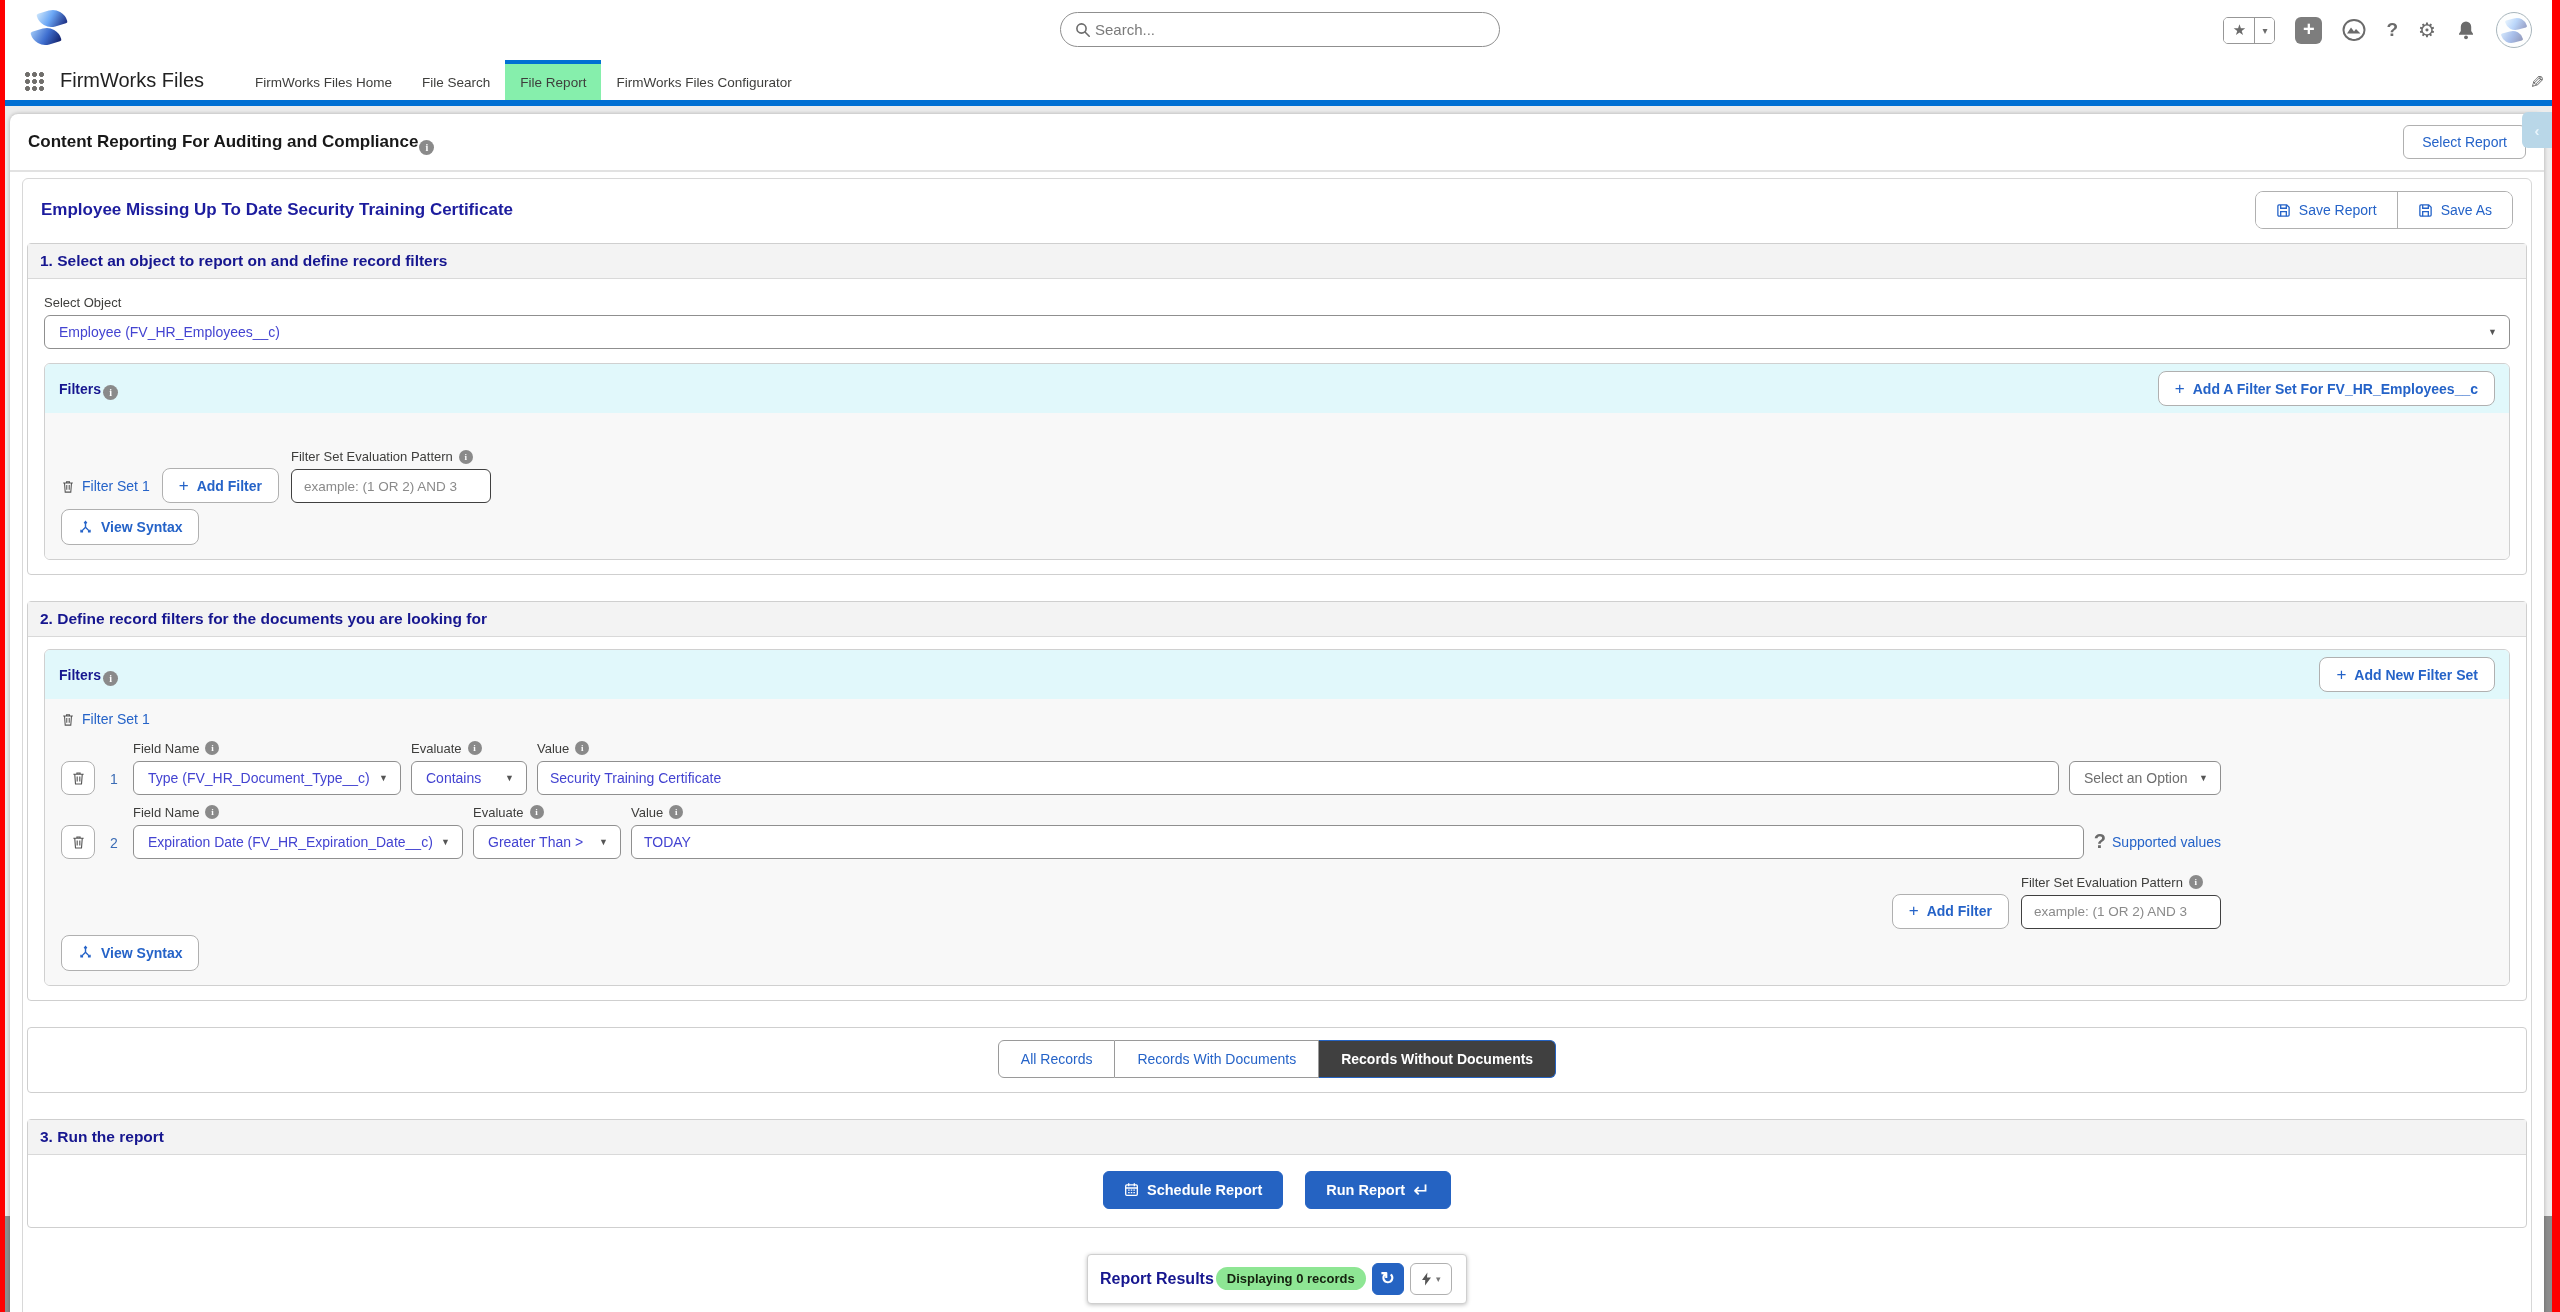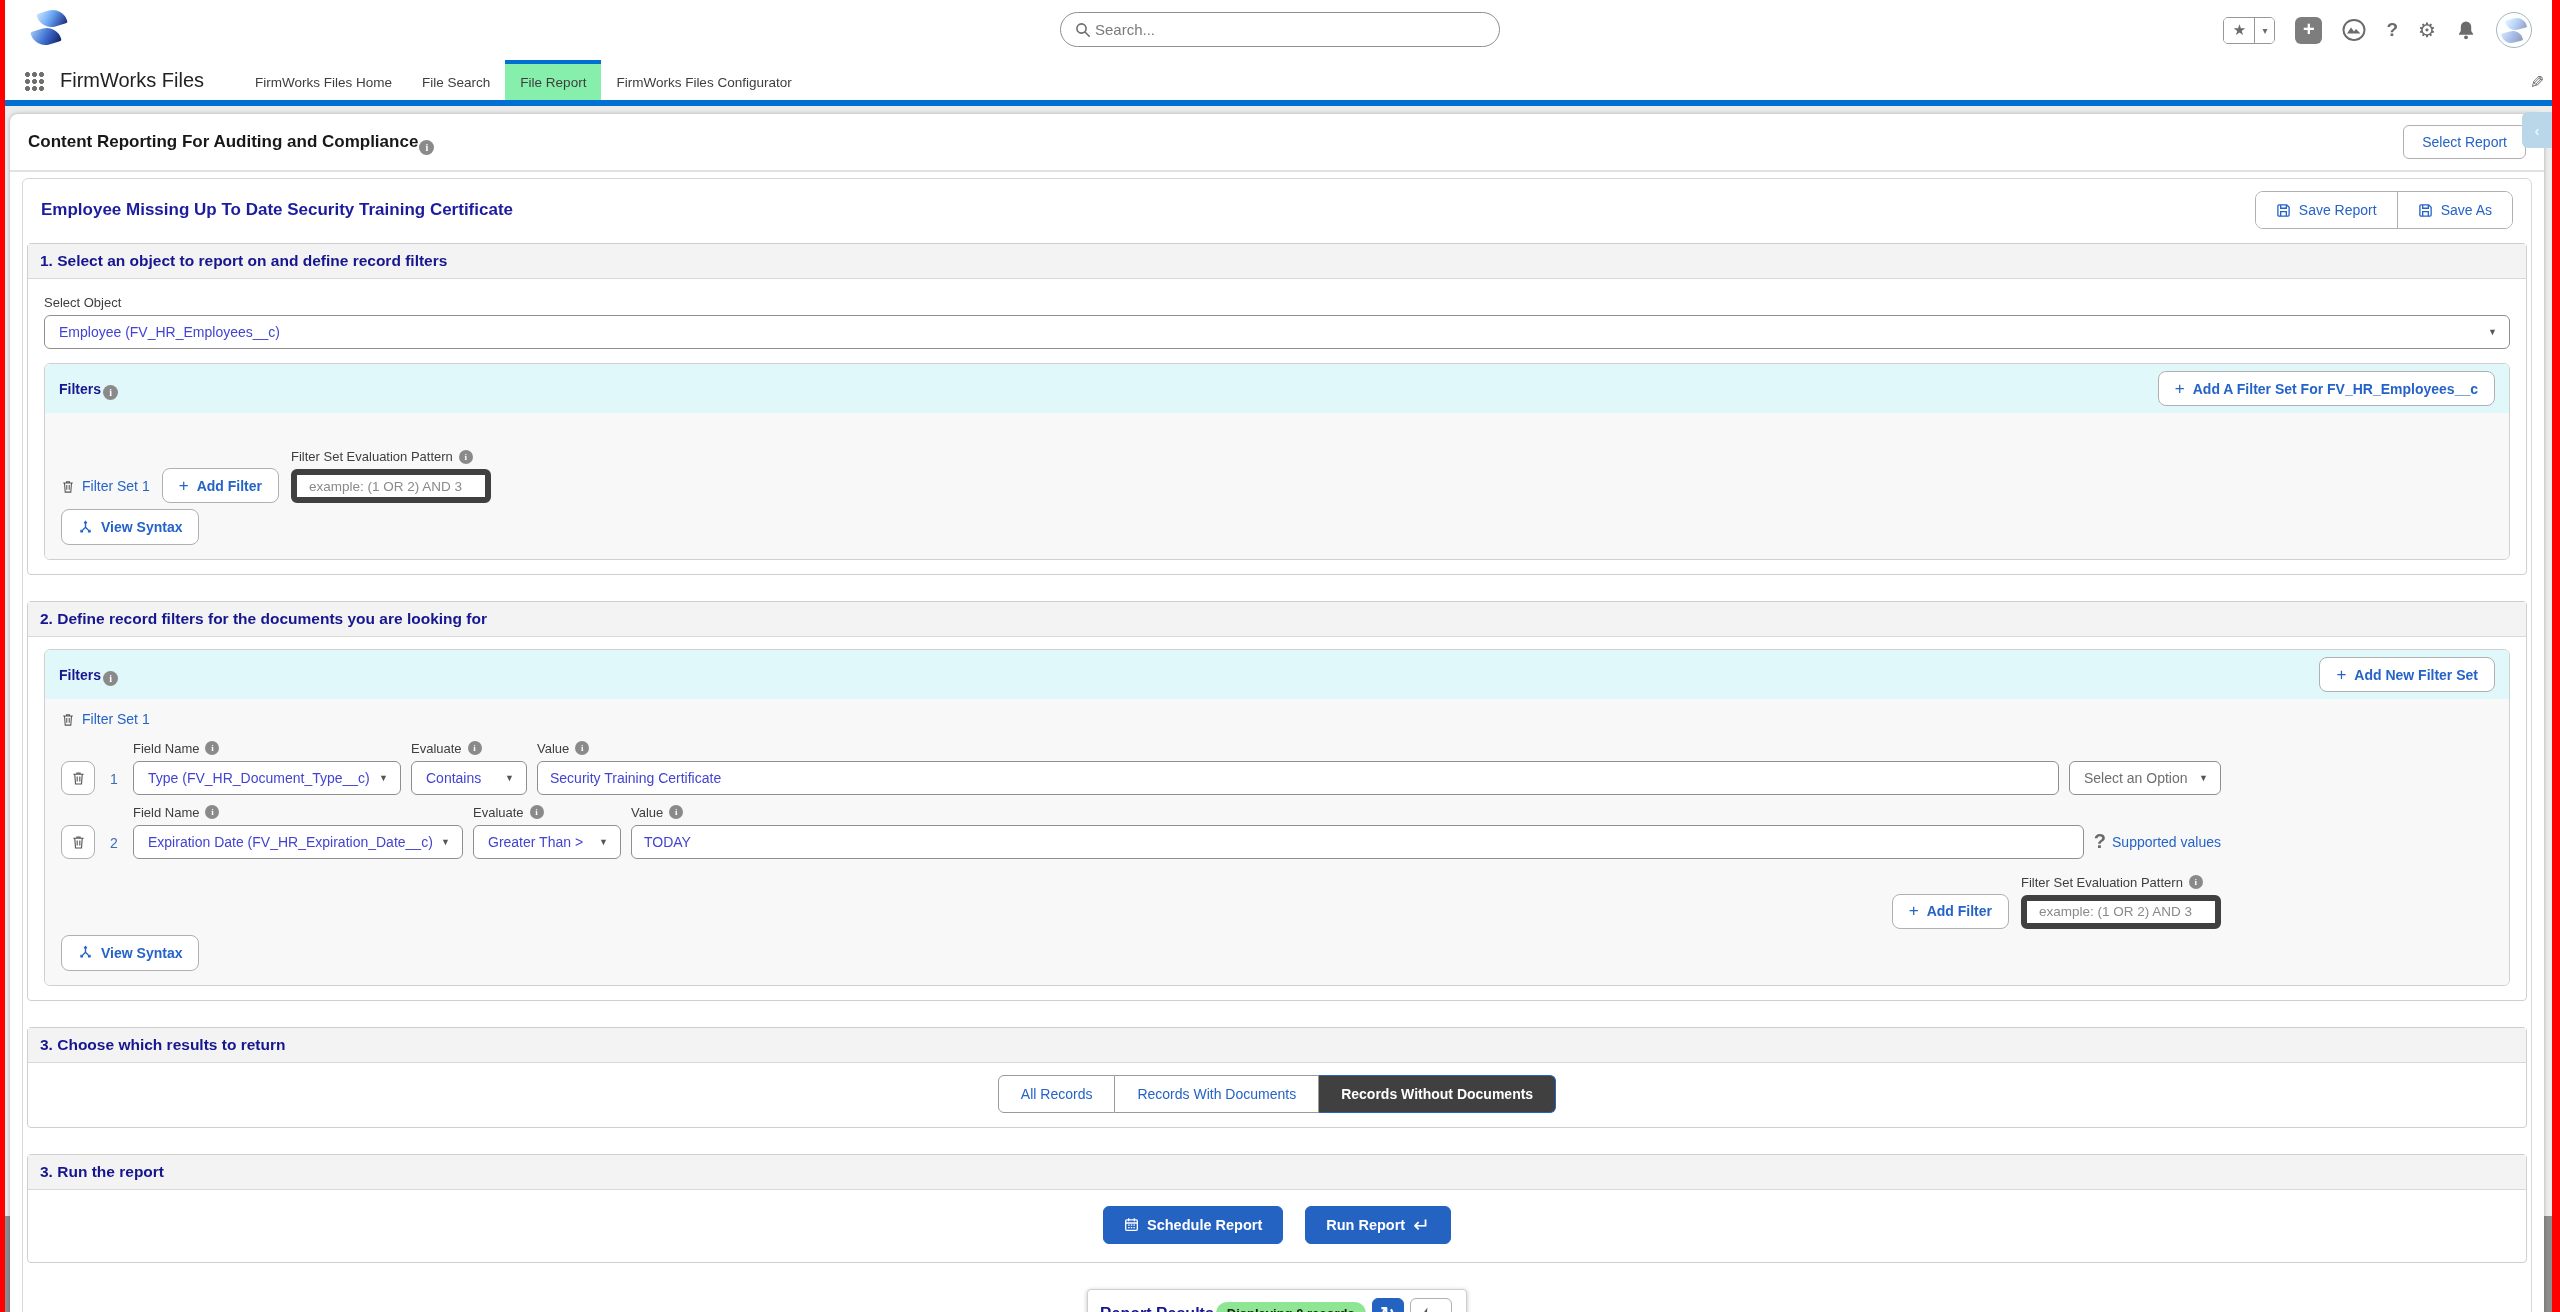--- a/index.html
+++ b/index.html
@@ -103,21 +103,21 @@
 
   .add-btn { height: 35px; padding: 0 16px; font-weight: bold; }
   .plus-glyph { font-size: 17px; font-weight: normal; }
 
   .trash-inline { color: #555; display: inline-flex; }
   .fs-link { color: #2563c8; font-size: 14px; cursor: pointer; display: inline-flex; align-items: center; gap: 7px; }
 
   .fs1-row { display: flex; align-items: flex-end; gap: 12px; margin-top: 24px; }
   .fs1-row .fs-link { margin-bottom: 9px; }
   .pattern-col { display: flex; flex-direction: column; }
-  .pattern-input { width: 200px; height: 34px; border: 6px solid #404040; border-radius: 6px; padding: 0 12px; font-size: 13.5px; color: #a16207; font-family: inherit; outline: none; background: #fff; }
+  .pattern-input { width: 200px; height: 34px; border: 1px solid #404040; border-radius: 6px; padding: 0 12px; font-size: 13.5px; color: #a16207; font-family: inherit; outline: none; background: #fff; }
   .pattern-input::placeholder { color: #8a8a8a; }
   .view-syntax { height: 36px; padding: 0 16px; margin-top: 6px; font-weight: bold; }
 
   
   .rows-area { margin-right: 272px; }
   .filter-row { display: flex; align-items: flex-end; gap: 10px; margin-top: 10px; }
   .trash-btn { width: 34px; height: 34px; border: 1px solid #b0b0b0; border-radius: 8px; background: #fff; display: flex; align-items: center; justify-content: center; color: #555; cursor: pointer; flex: 0 0 auto; }
   .row-num { width: 18px; text-align: center; font-size: 14px; color: #3b6cb5; padding-bottom: 8px; }
   .ctl-col { display: flex; flex-direction: column; }
   .ctl-col.grow { flex: 1; }
@@ -433,21 +433,20 @@
                     <path d="M6.6 3.4L8 1.8l1.4 1.6M3.2 10.4v2.2h2.2M12.8 10.4v2.2h-2.2" fill="none" stroke="#2563c8" stroke-width="1.5"></path>
                   </svg>
                   <span>View Syntax</span>
                 </button>
               </div>
             </div>
           </div>
         </section>
 
         <section class="section">
-          <div class="section-header">3. Choose which results to return</div>
           <div class="seg-row">
             <div class="seg-btn">All Records</div>
             <div class="seg-btn">Records With Documents</div>
             <div class="seg-btn selected">Records Without Documents</div>
           </div>
         </section>
 
         <section class="section">
           <div class="section-header">3. Run the report</div>
           <div class="run-row">

